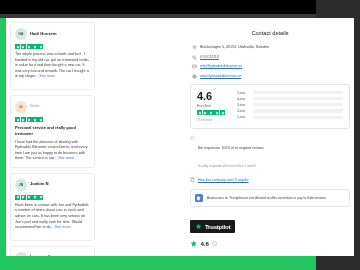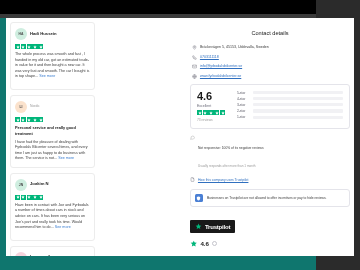--- a/index.html
+++ b/index.html
@@ -5,21 +5,21 @@
   * { box-sizing: border-box; margin: 0; padding: 0; }
   html, body {
     width: 360px; height: 270px;
     background: #2b2b2b;
     font-family: "Liberation Sans", sans-serif;
     overflow: hidden;
   }
   .browser {
     position: absolute; left: 0; top: 0;
     width: 316px; height: 270px;
-    background: #0f766e;
+    background: #22c55e;
     text-decoration: underline;
   }
   .chrome-top { height: 14px; background: #000; }
   .chrome-bar { height: 4px; background: #3a3a3a; }
   .viewport {
     position: absolute; left: 6px; top: 18px;
     width: 348px; height: 238px;
     background: #ffffff;
     overflow: hidden;
   }

